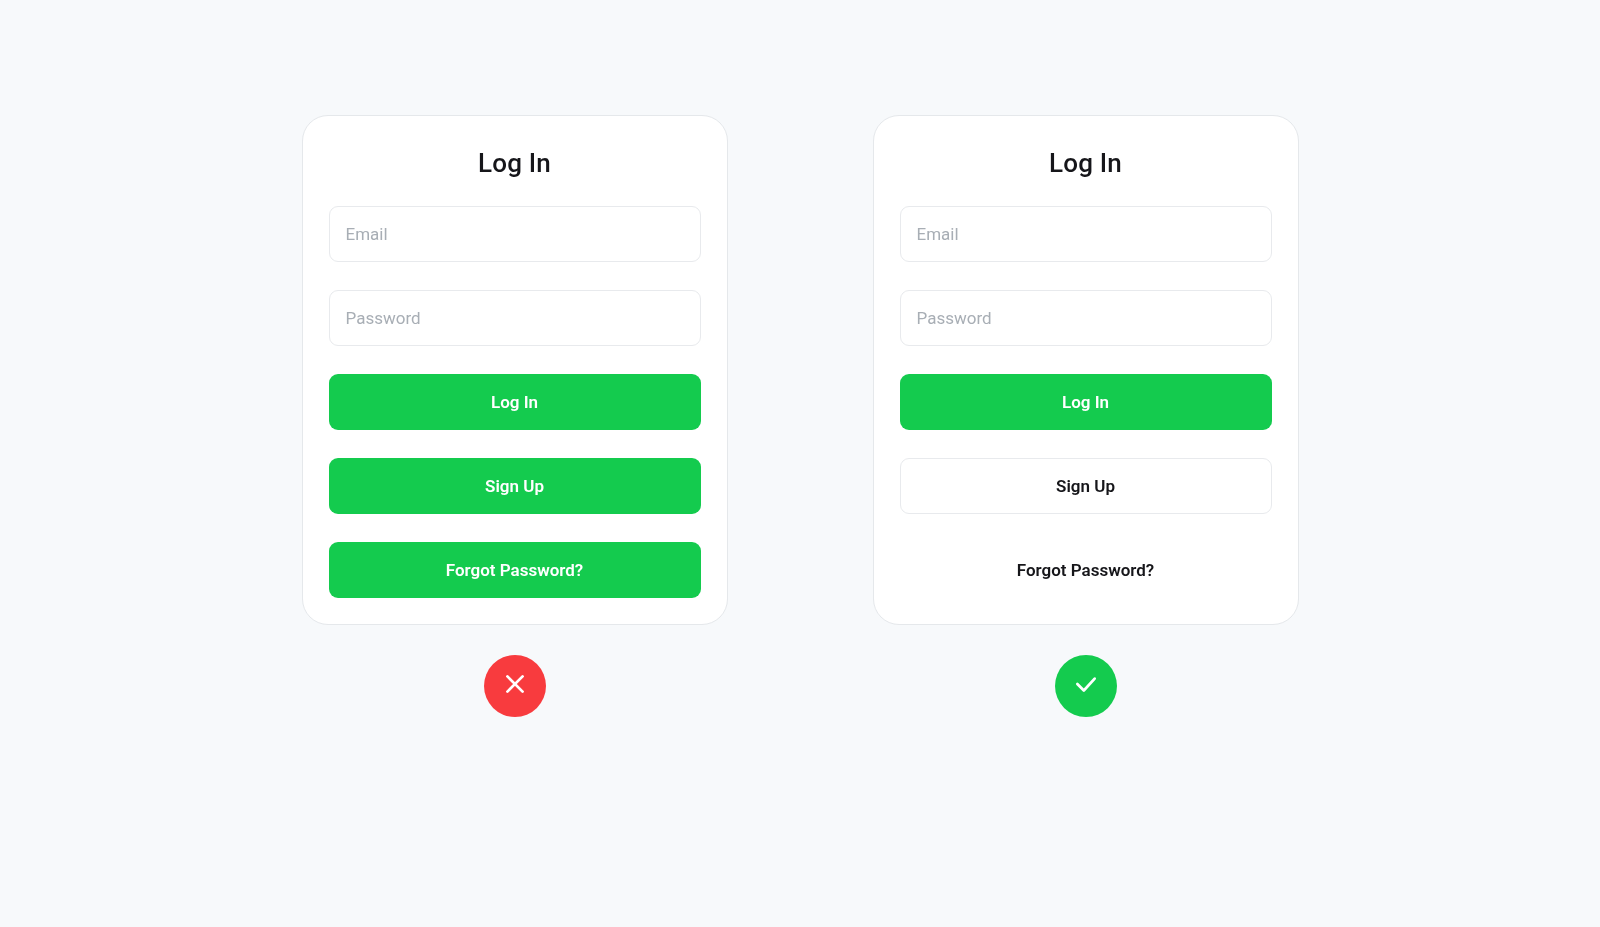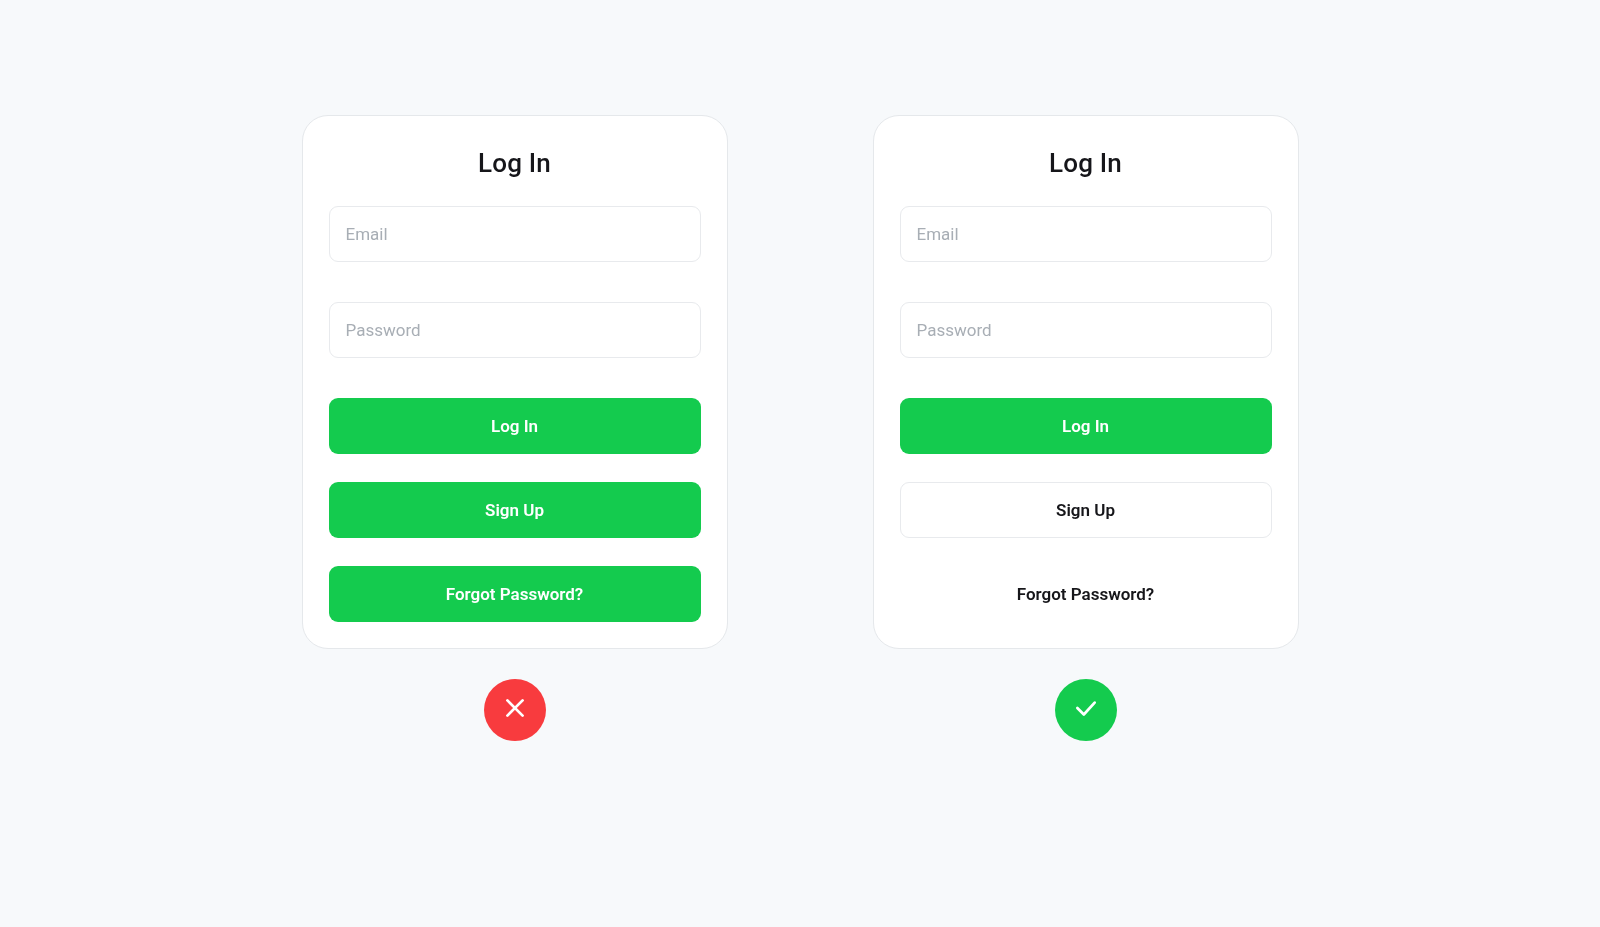--- a/index.html
+++ b/index.html
@@ -47,21 +47,21 @@
     }
     
     .input-field {
       width: 100%;
       height: 56px;
       border: 1px solid #e8eaed;
       border-radius: 9px;
       padding: 0 16px;
       font-size: 17px;
       color: #333;
-      margin-bottom: 40px;
+      margin-bottom: 28px;
       font-family: inherit;
       outline: none;
     }
     
     .input-field::placeholder {
       color: #a8aeb5;
     }
     
     .btn {
       width: 100%;

